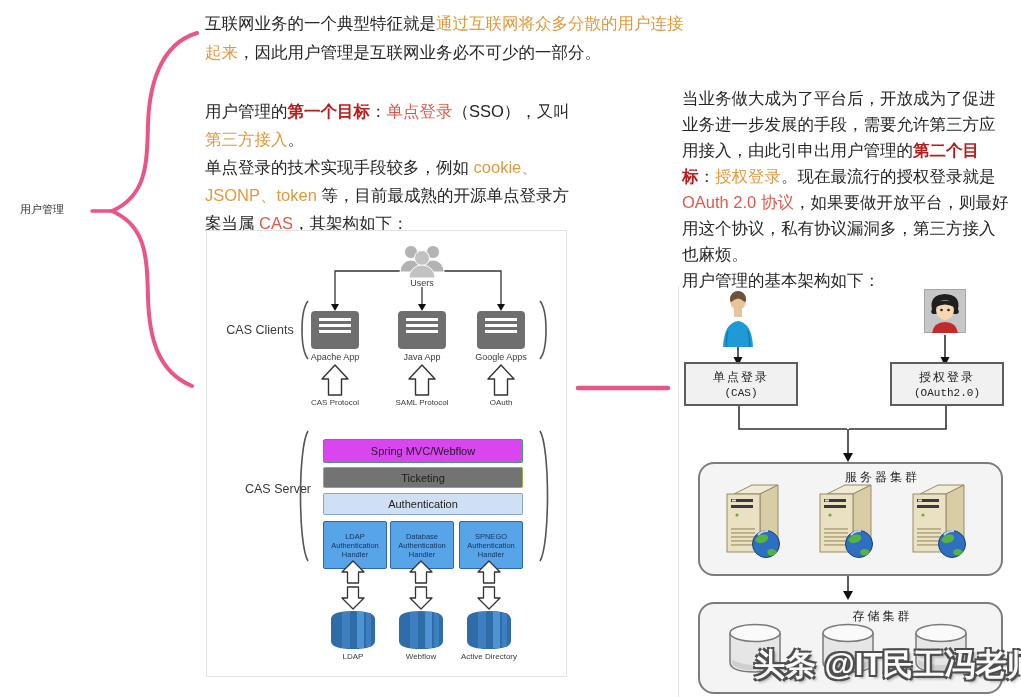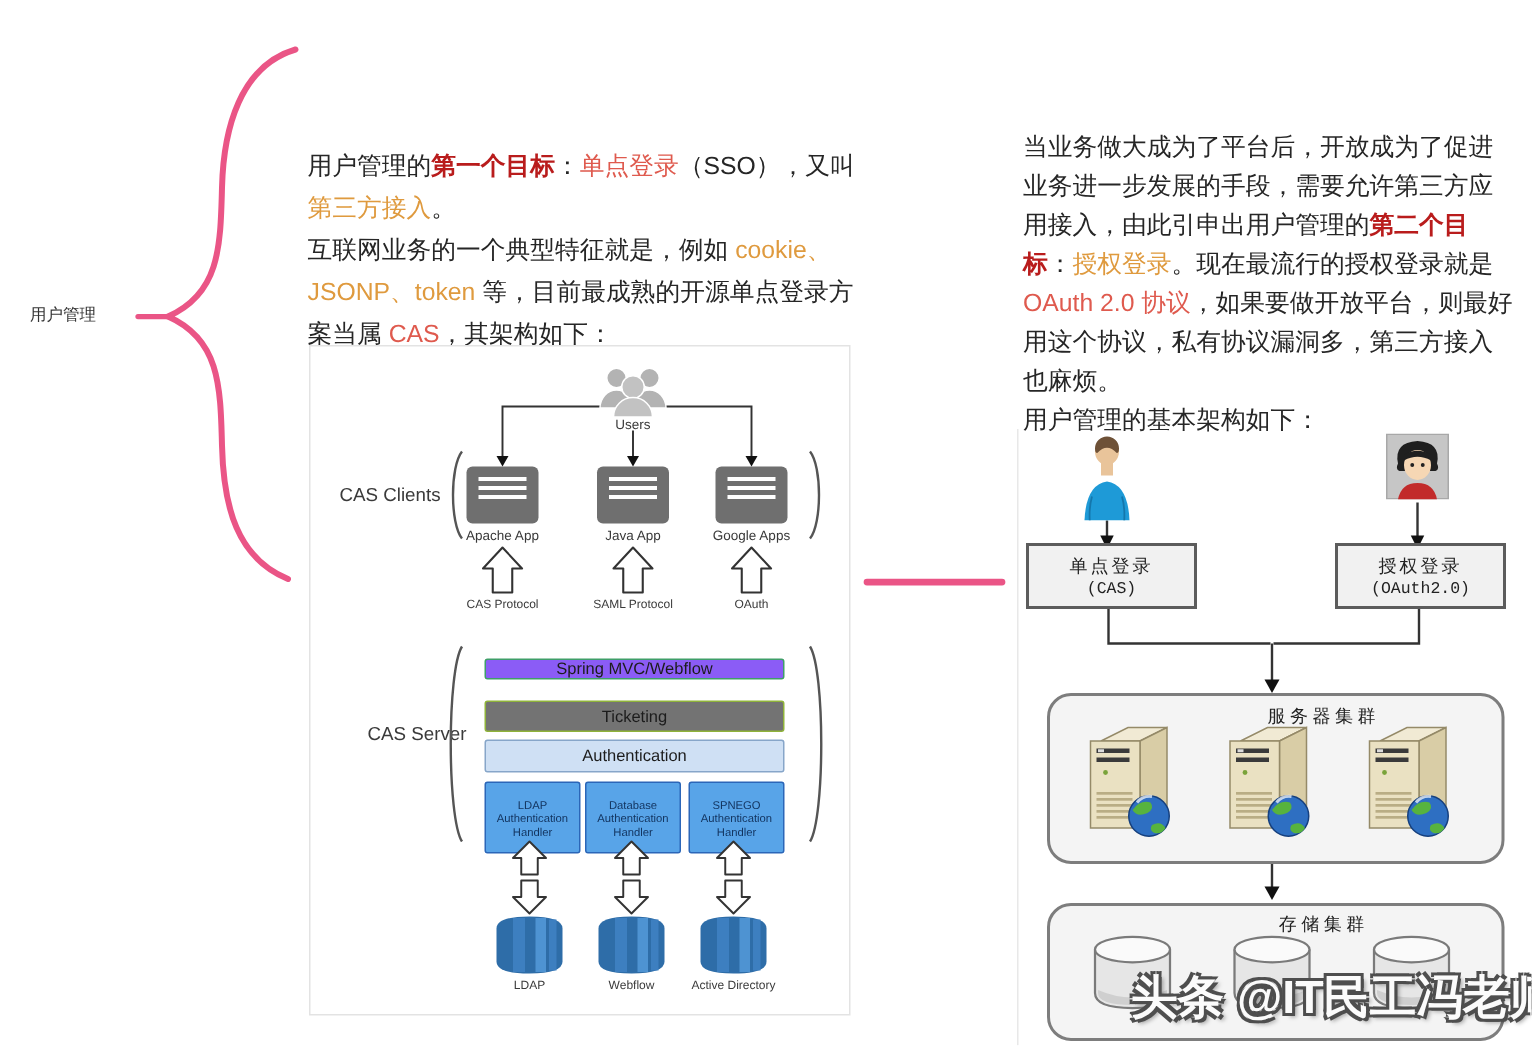--- a/index.html
+++ b/index.html
@@ -27,21 +27,21 @@
                border:1px solid #e3e3e3;z-index:2;}
   #cas-diagram .lbl{position:absolute;text-align:center;color:#3a3a3a;}
   .cas-section-label{font-size:12.5px;color:#333;}
   .appbox{position:absolute;width:48px;height:38px;background:#6f6f6f;border-radius:4px;top:80px;}
   .appbox .stripes{position:absolute;left:8px;top:7px;width:32px;height:15px;
       background:repeating-linear-gradient(to bottom,#fff 0 3px,rgba(0,0,0,0) 3px 6px);}
   .applabel{top:121px;width:80px;font-size:9px;}
   .protolabel{top:167px;width:90px;font-size:8px;color:#444;}
   .layer{position:absolute;left:116px;width:200px;display:flex;align-items:center;justify-content:center;
          font-size:11px;color:#1c1c1c;border:1px solid;border-radius:2px;box-sizing:border-box;}
-  .layer-spring{top:208px;height:14px;background:#8b5cf6;border-color:#3f9e68;}
+  .layer-spring{top:208px;height:24px;background:#d946ef;border-color:#3f9e68;}
   .layer-ticket{top:236px;height:21px;background:#737373;border-color:#8fb33a;}
   .layer-auth{top:262px;height:22px;background:#CFE0F4;border-color:#87a6c9;}
   .handler{position:absolute;top:290px;width:64px;height:48px;background:#58A4E8;border:1px solid #2b66b8;
            border-radius:2px;box-sizing:border-box;display:flex;align-items:center;justify-content:center;
            text-align:center;font-size:7.5px;line-height:9px;color:#12335e;}
   .dblabel{top:421px;width:60px;font-size:8px;line-height:9px;}
 
   
   .archbox{position:absolute;width:110px;height:40px;background:#f1f1f1;border:2px solid #5c5c5c;
            box-sizing:content-box;display:flex;flex-direction:column;align-items:center;justify-content:center;
@@ -84,24 +84,28 @@
     <g fill="#111" stroke="none">
       <polygon points="733.5,357 742.5,357 738,366"></polygon>
       <polygon points="940.5,357 949.5,357 945,366"></polygon>
       <polygon points="843,453 853,453 848,462"></polygon>
       <polygon points="843,591 853,591 848,600"></polygon>
     </g>
   </svg>
 
   <div id="root-label" class="abs">用户管理</div>
 
+  <div id="intro" class="para">
+      <div class="line"><span class="s-k">互联网业务的一个典型特征就是</span><span class="s-o">通过互联网将众多分散的用户连接</span></div>
+      <div class="line"><span class="s-o">起来</span><span class="s-k">，因此用户管理是互联网业务必不可少的一部分。</span></div>
+    </div>
   <div id="sso" class="para">
       <div class="line"><span class="s-k">用户管理的</span><span class="s-b">第一个目标</span><span class="s-k">：</span><span class="s-r">单点登录</span><span class="s-k">（SSO），又叫</span></div>
       <div class="line"><span class="s-o">第三方接入</span><span class="s-k">。</span></div>
-      <div class="line"><span class="s-k">互联网业务的一个典型特征就是，例如 </span><span class="s-o">cookie、</span></div>
+      <div class="line"><span class="s-k">单点登录的技术实现手段较多，例如 </span><span class="s-o">cookie、</span></div>
       <div class="line"><span class="s-o">JSONP、token</span><span class="s-k"> 等，目前最成熟的开源单点登录方</span></div>
       <div class="line"><span class="s-k">案当属 </span><span class="s-r">CAS</span><span class="s-k">，其架构如下：</span></div>
     </div>
   <div id="right-para" class="para">
       <div class="line"><span class="s-k">当业务做大成为了平台后，开放成为了促进</span></div>
       <div class="line"><span class="s-k">业务进一步发展的手段，需要允许第三方应</span></div>
       <div class="line"><span class="s-k">用接入，由此引申出用户管理的</span><span class="s-b">第二个目</span></div>
       <div class="line"><span class="s-b">标</span><span class="s-k">：</span><span class="s-o">授权登录</span><span class="s-k">。现在最流行的授权登录就是</span></div>
       <div class="line"><span class="s-r">OAuth 2.0 协议</span><span class="s-k">，如果要做开放平台，则最好</span></div>
       <div class="line"><span class="s-k">用这个协议，私有协议漏洞多，第三方接入</span></div>

